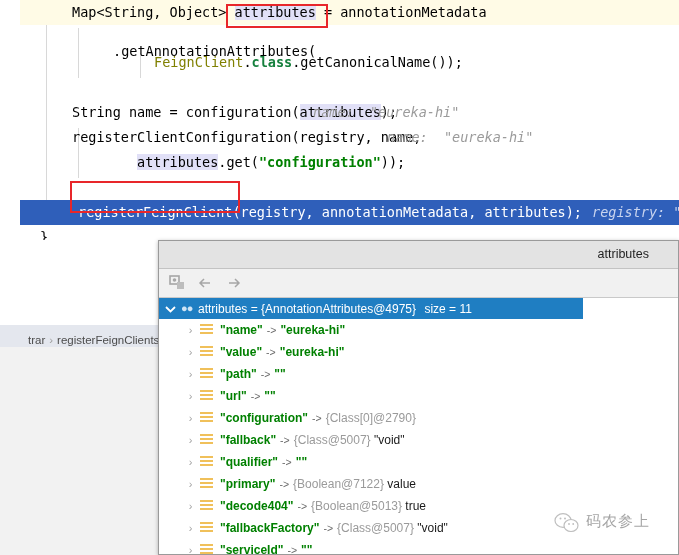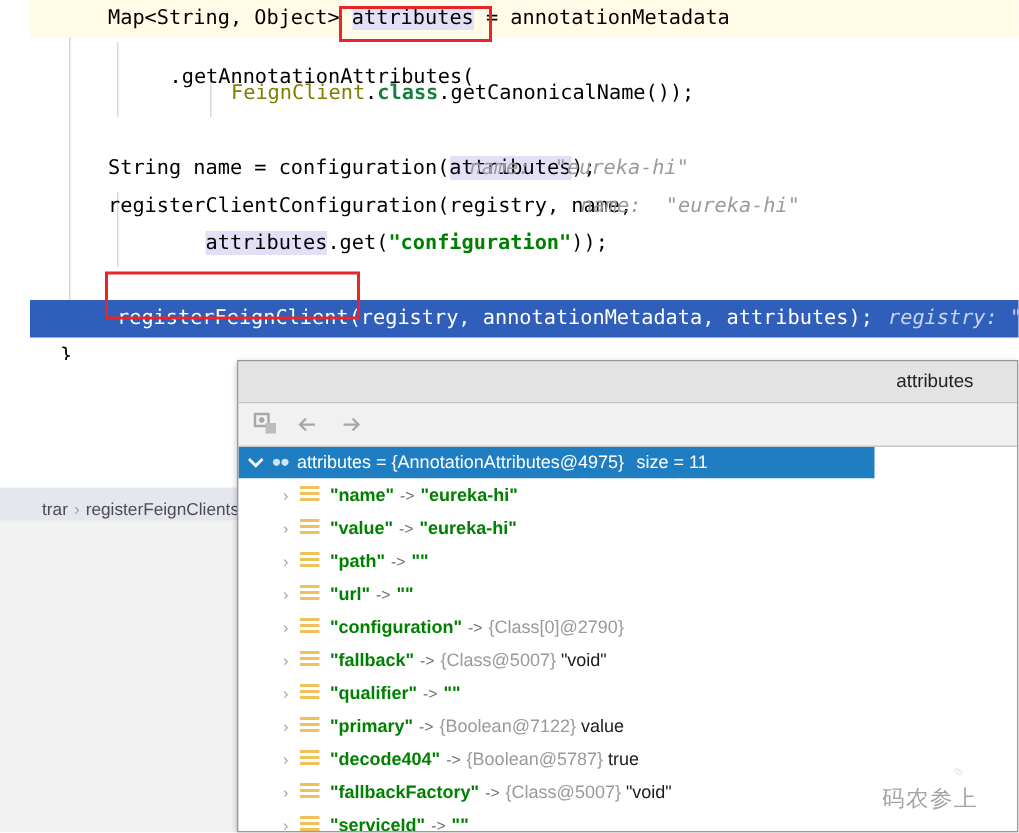--- a/index.html
+++ b/index.html
@@ -59,22 +59,22 @@
        linear-gradient(#f0c05a,#f0c05a) 0 0/13px 2px no-repeat,
        linear-gradient(#f0c05a,#f0c05a) 0 4px/13px 2px no-repeat,
        linear-gradient(#f0c05a,#f0c05a) 0 8px/13px 2px no-repeat;}
   .pkey{color:#008000;font-weight:bold;}
   .parrow{color:#6b6b6b;font-size:10.5px;padding:0 4px;}
   .pref{color:#9a9a9a;}
   .pval-str{color:#008000;font-weight:bold;}
   .pval-plain{color:#1a1a1a;}
 
   
-  #watermark{position:absolute;left:534px;top:512px;width:118px;height:30px;
-     display:flex;align-items:flex-end;gap:6px;opacity:.55;flex-direction:column;}
+  #watermark{position:absolute;left:554px;top:512px;width:118px;height:30px;
+     display:flex;align-items:flex-start;gap:6px;opacity:.55;}
   #wm-text{font-size:15px;color:#5a5a5a;letter-spacing:1px;font-family:"DejaVu Sans",sans-serif;}
 </style>
 </head>
 <body>
 
 <div id="editor">
   <div id="gutter-line"></div>
   <div class="indent-guide" style="left:58px;top:28px;height:50px;"></div>
   <div class="indent-guide" style="left:120px;top:53px;height:25px;"></div>
   <div class="indent-guide" style="left:58px;top:128px;height:50px;"></div>
@@ -133,21 +133,21 @@
   </div>
   <div id="popup-rows">
       <div class="prow"><span class="prow-chev">›</span><span class="prow-icon"></span><span class="pkey">"name"</span><span class="parrow">-&gt;</span><span class="pval-str">"eureka-hi"</span></div>
       <div class="prow"><span class="prow-chev">›</span><span class="prow-icon"></span><span class="pkey">"value"</span><span class="parrow">-&gt;</span><span class="pval-str">"eureka-hi"</span></div>
       <div class="prow"><span class="prow-chev">›</span><span class="prow-icon"></span><span class="pkey">"path"</span><span class="parrow">-&gt;</span><span class="pval-str">""</span></div>
       <div class="prow"><span class="prow-chev">›</span><span class="prow-icon"></span><span class="pkey">"url"</span><span class="parrow">-&gt;</span><span class="pval-str">""</span></div>
       <div class="prow"><span class="prow-chev">›</span><span class="prow-icon"></span><span class="pkey">"configuration"</span><span class="parrow">-&gt;</span><span class="pref">{Class[0]@2790} </span></div>
       <div class="prow"><span class="prow-chev">›</span><span class="prow-icon"></span><span class="pkey">"fallback"</span><span class="parrow">-&gt;</span><span class="pref">{Class@5007} </span><span class="pval-plain">"void"</span></div>
       <div class="prow"><span class="prow-chev">›</span><span class="prow-icon"></span><span class="pkey">"qualifier"</span><span class="parrow">-&gt;</span><span class="pval-str">""</span></div>
       <div class="prow"><span class="prow-chev">›</span><span class="prow-icon"></span><span class="pkey">"primary"</span><span class="parrow">-&gt;</span><span class="pref">{Boolean@7122} </span><span class="pval-plain">value</span></div>
-      <div class="prow"><span class="prow-chev">›</span><span class="prow-icon"></span><span class="pkey">"decode404"</span><span class="parrow">-&gt;</span><span class="pref">{Boolean@5787} </span><span class="pval-plain">true</span></div>
+      <div class="prow"><span class="prow-chev">›</span><span class="prow-icon"></span><span class="pkey">"decode404"</span><span class="parrow">-&gt;</span><span class="pref">{Boolean@5013} </span><span class="pval-plain">true</span></div>
       <div class="prow"><span class="prow-chev">›</span><span class="prow-icon"></span><span class="pkey">"fallbackFactory"</span><span class="parrow">-&gt;</span><span class="pref">{Class@5007} </span><span class="pval-plain">"void"</span></div>
       <div class="prow"><span class="prow-chev">›</span><span class="prow-icon"></span><span class="pkey">"serviceId"</span><span class="parrow">-&gt;</span><span class="pval-str">""</span></div>
     </div>
 </div>
 
 <div id="watermark">
   <svg width="26" height="22" viewBox="0 0 26 22">
     <ellipse cx="9" cy="8.5" rx="8" ry="6.8" fill="none" stroke="#8a8a8a" stroke-width="1.2"></ellipse>
     <circle cx="6.5" cy="6.5" r="1" fill="#8a8a8a"></circle>
     <circle cx="11" cy="6.5" r="1" fill="#8a8a8a"></circle>

